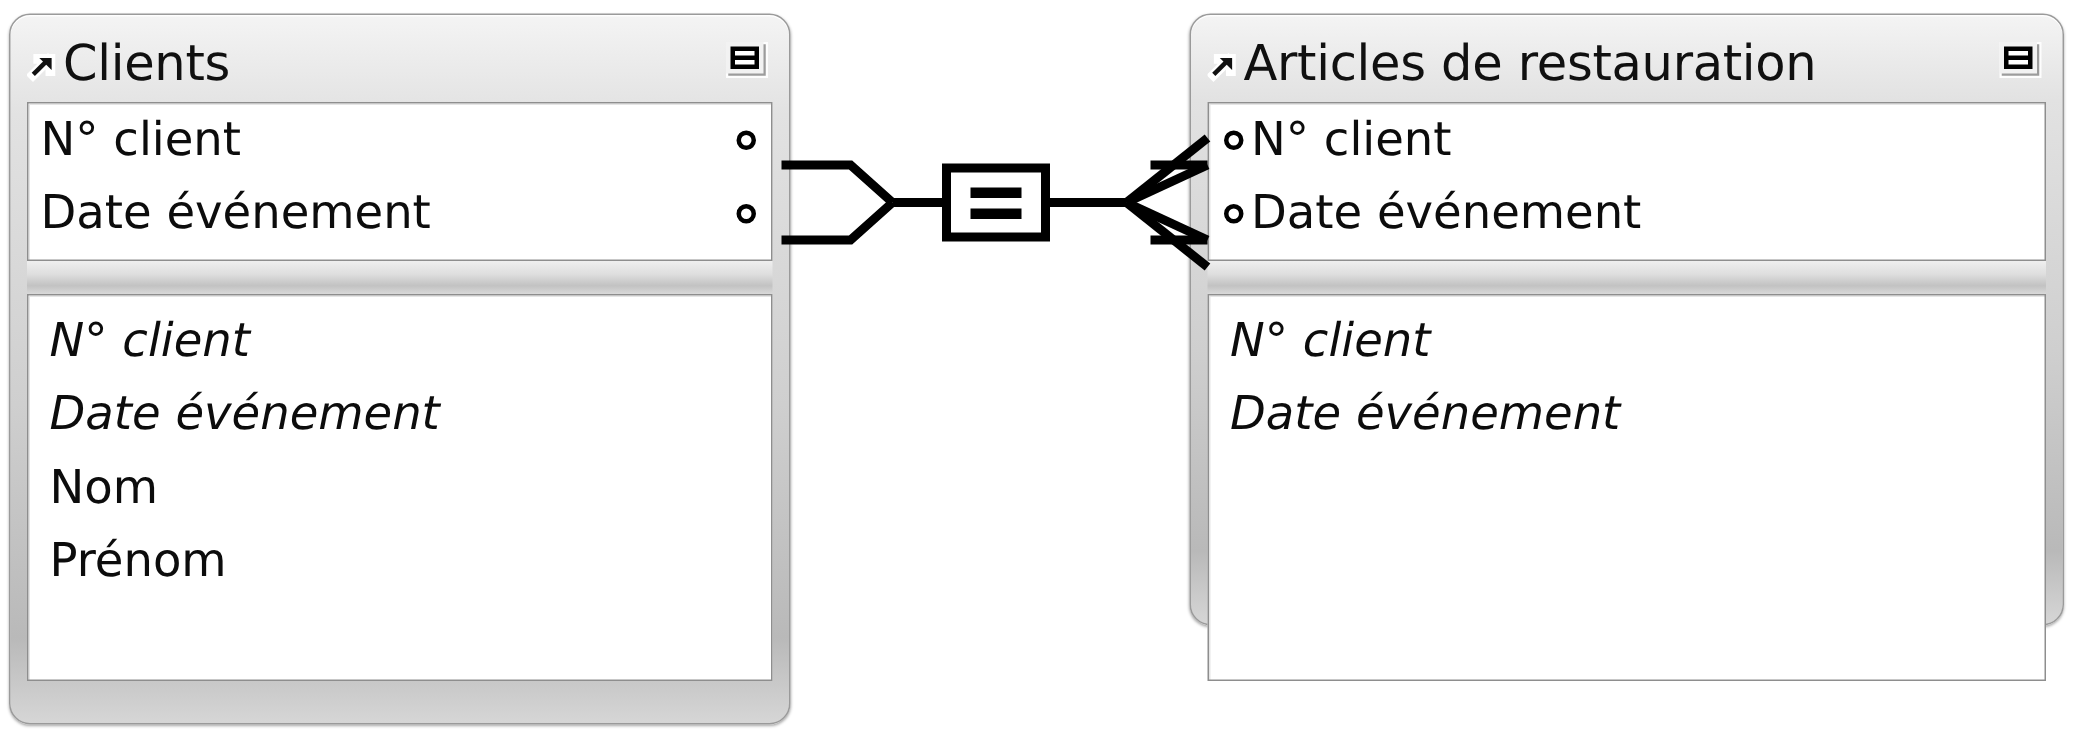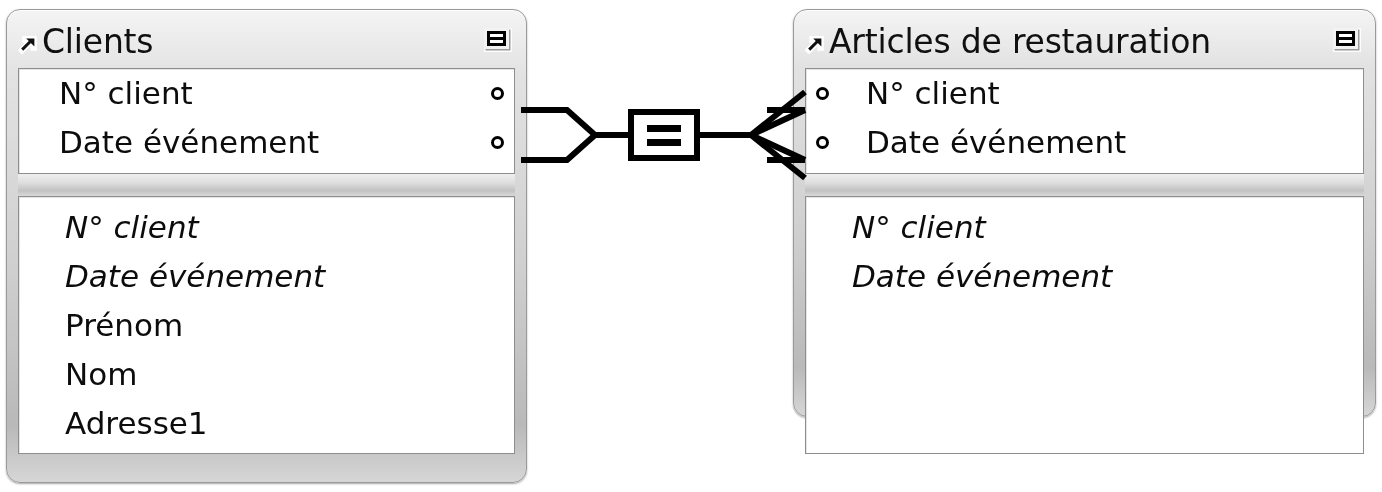--- a/index.html
+++ b/index.html
@@ -89,21 +89,20 @@
     align-items: center;
     height: 49px;
     padding: 0 10px 0 8px;
     box-sizing: border-box;
   }
   .field-label {
     font-size: 31px;
     line-height: 1;
     color: #0c0c0c;
     white-space: nowrap;
-    margin-left: 32px;
   }
   .field-label.italic { font-style: italic; }
 
   
   .key-dot {
     width: 13px;
     height: 13px;
     border-radius: 50%;
     border: 3.5px solid #000;
     background: #fff;
@@ -174,27 +173,24 @@
 
     <div class="section attrs">
       <div class="attrs-inner">
         <div class="attr-row">
           <span class="field-label italic">N° client</span>
         </div>
         <div class="attr-row">
           <span class="field-label italic">Date événement</span>
         </div>
         <div class="attr-row">
+          <span class="field-label">Nom</span>
+        </div>
+        <div class="attr-row">
           <span class="field-label">Prénom</span>
-        </div>
-        <div class="attr-row">
-          <span class="field-label">Nom</span>
-        </div>
-        <div class="attr-row">
-          <span class="field-label">Adresse1</span>
         </div>
       </div>
     </div>
 
   </div>
 </div>
 
 <div class="entity" id="entity-right" style="left:793px; top:9px; width:583px; height:408px;">
   <div class="entity-inner">
 

